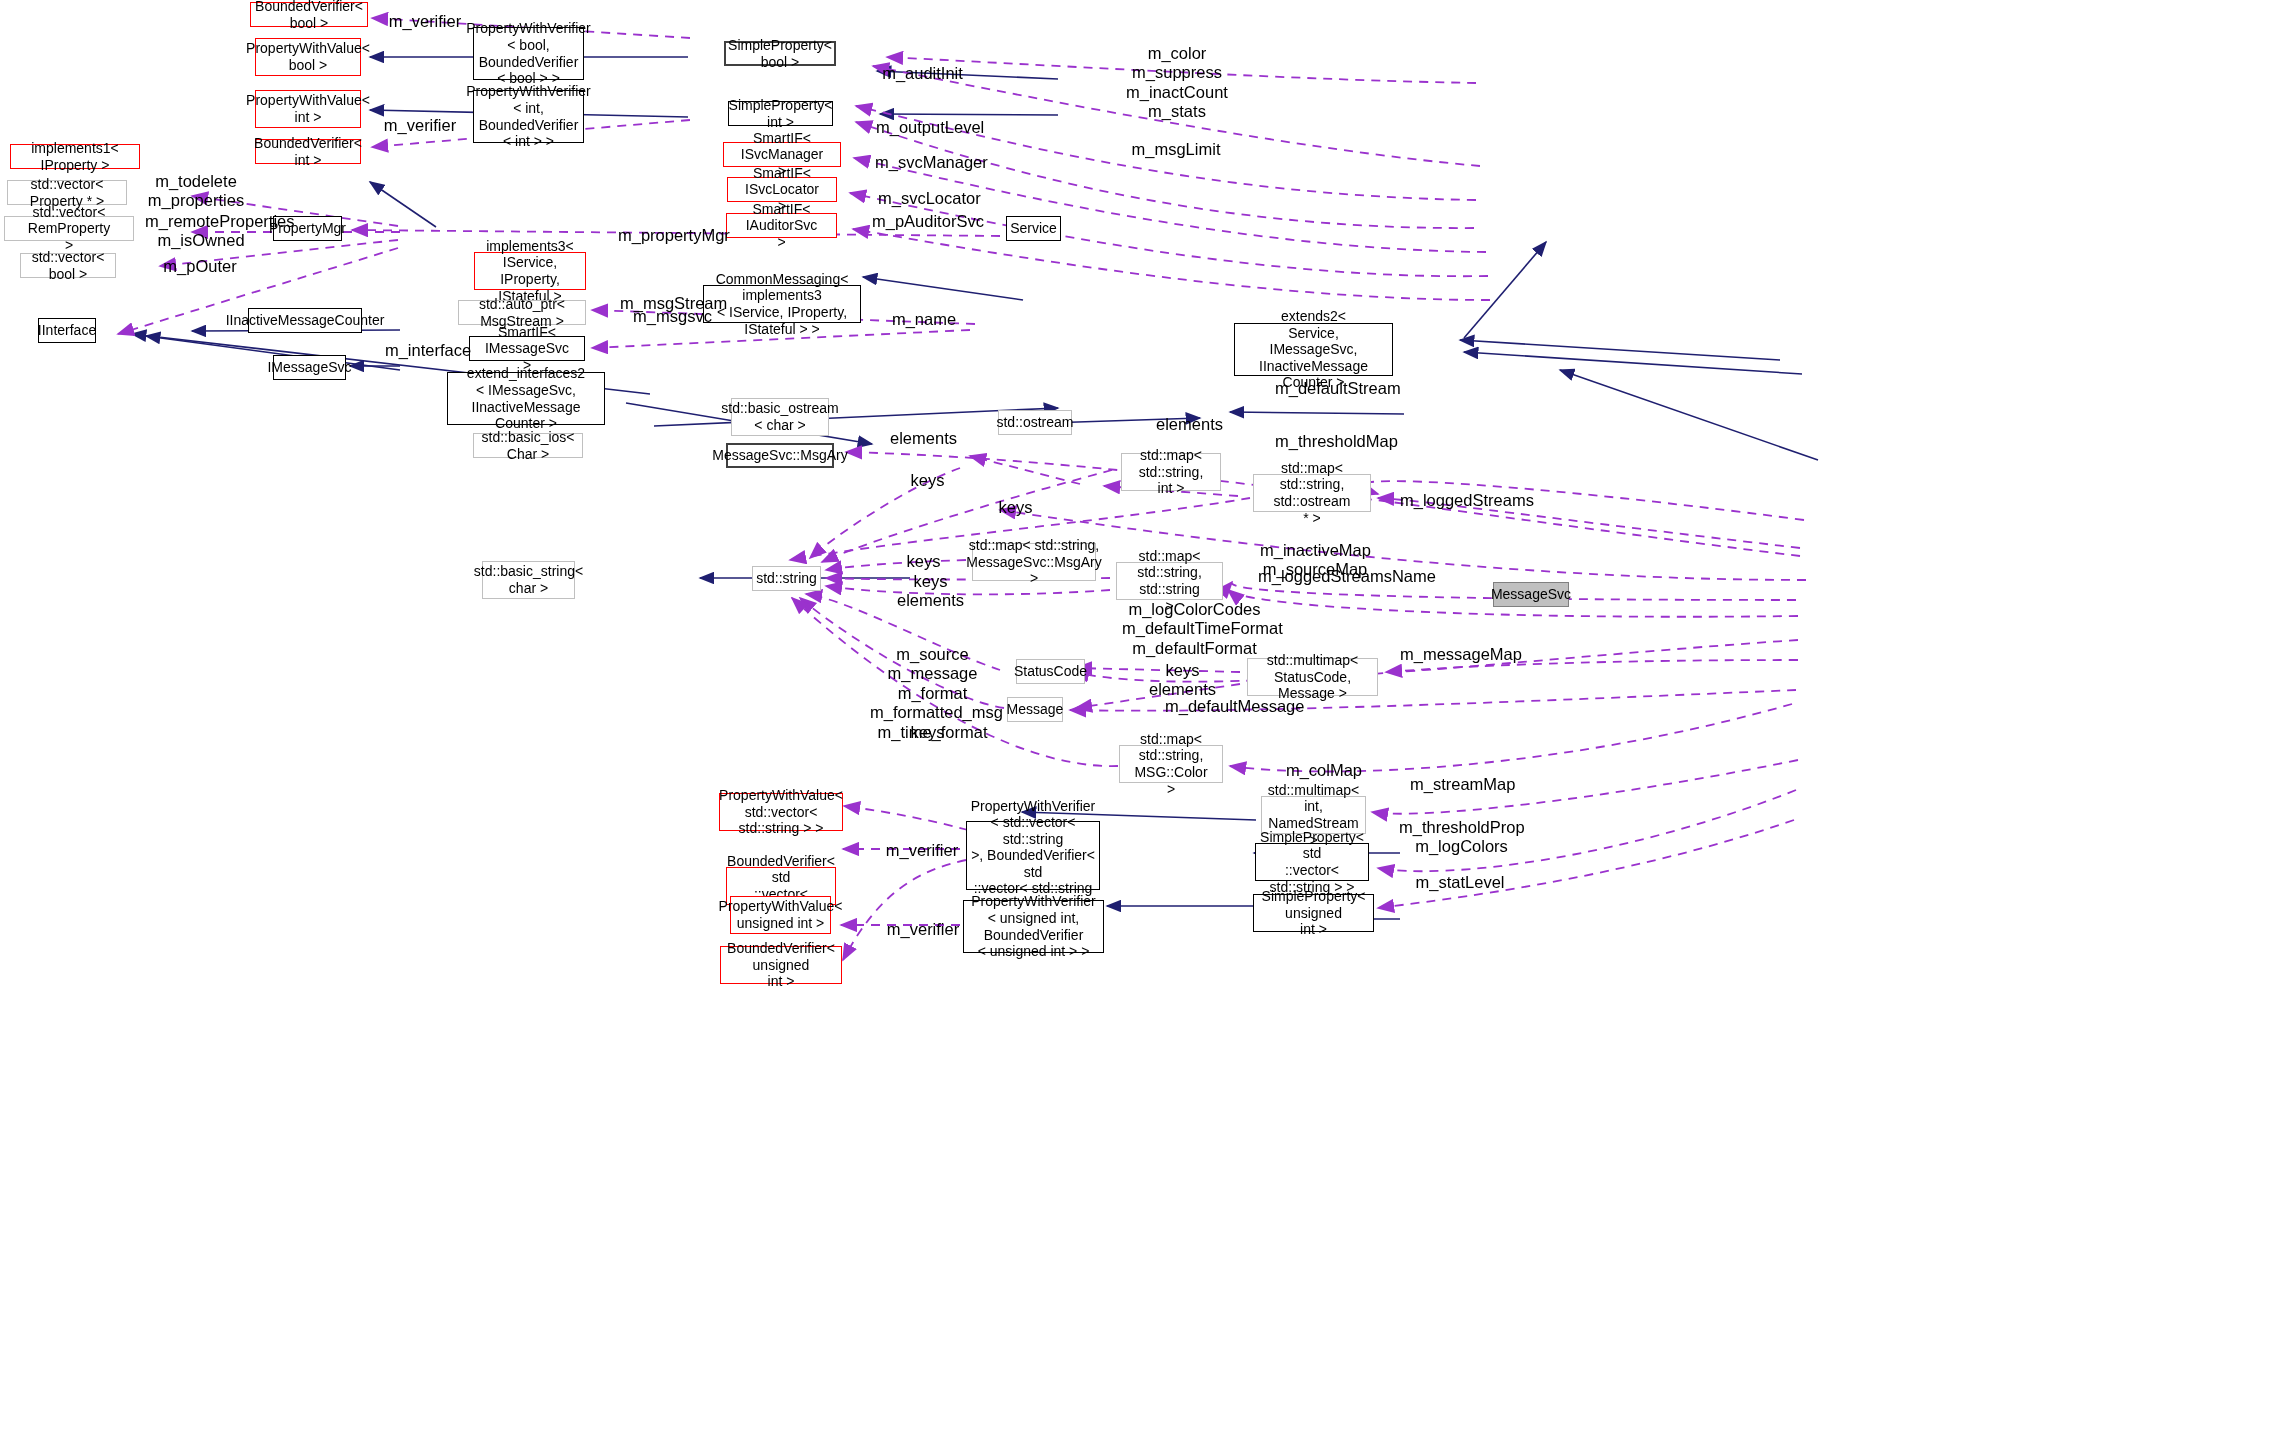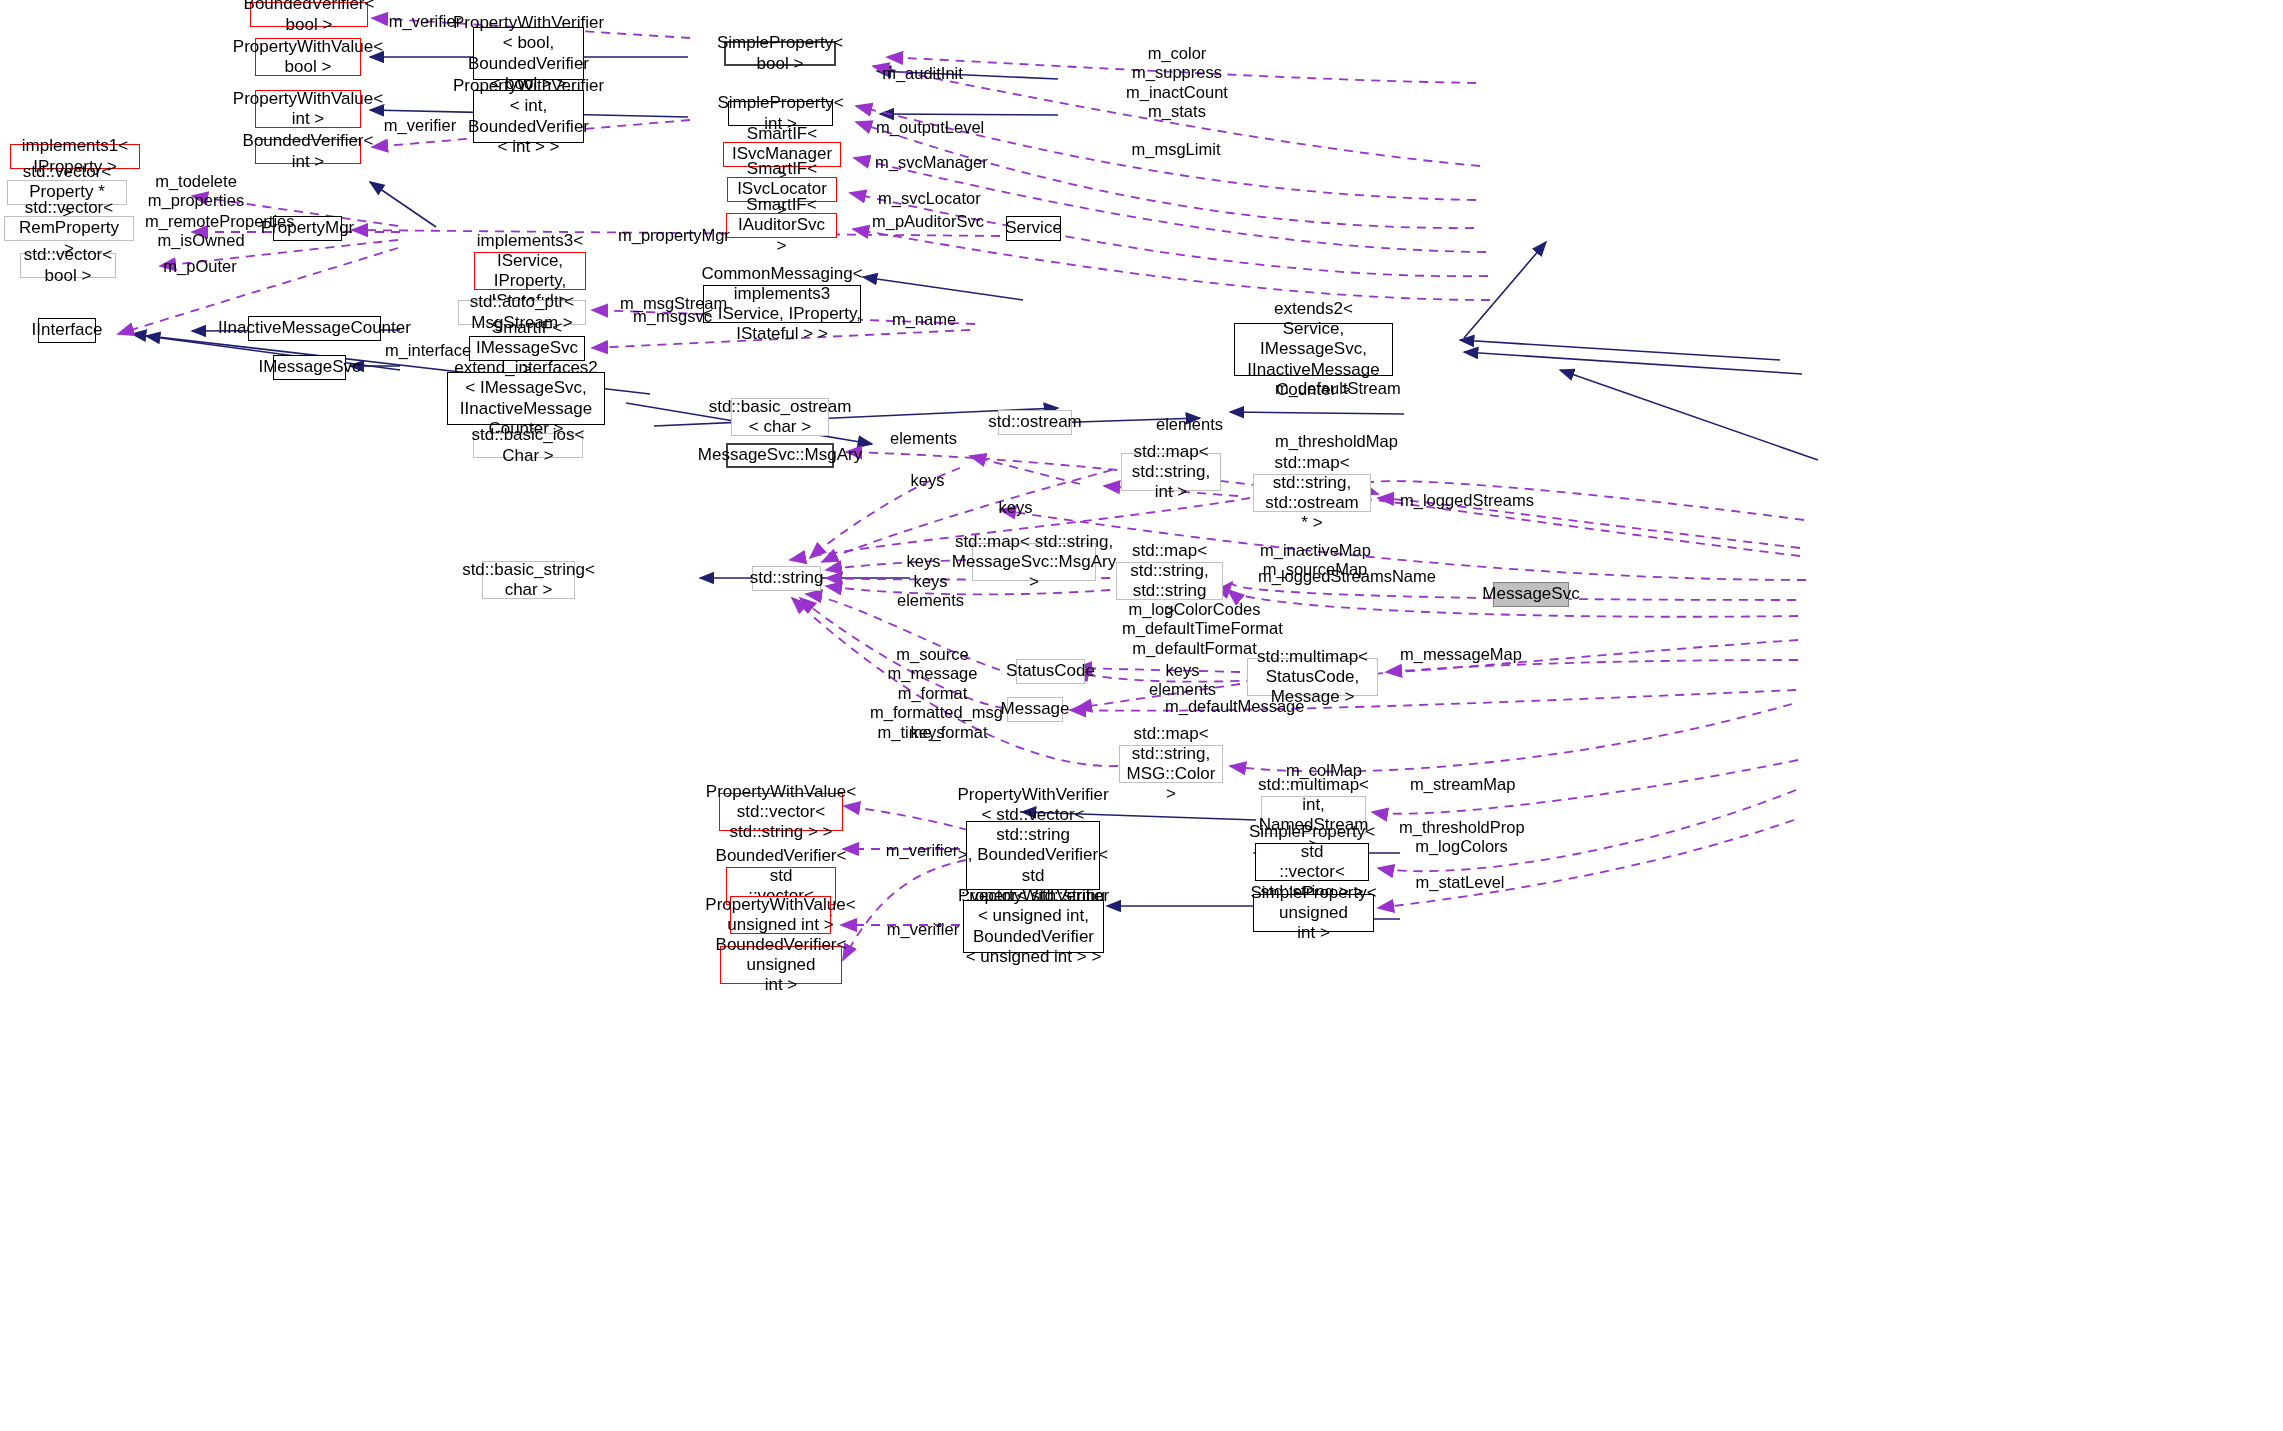--- a/index.html
+++ b/index.html
@@ -1,20 +1,20 @@
 <!DOCTYPE html>
 <html><head>
 <meta charset="utf-8">
 <style>
   html,body{margin:0;padding:0;background:#ffffff;}
   #canvas{position:relative;width:2283px;height:1431px;background:#ffffff;
           font-family:"Liberation Sans",sans-serif;overflow:hidden;}
   .node{position:absolute;box-sizing:border-box;display:flex;align-items:center;
         justify-content:center;text-align:center;background:#ffffff;
-        font-size:17px;color:#000;line-height:1.18;padding:2px 19px;white-space:pre-line;}
+        font-size:14px;color:#000;line-height:1.18;padding:2px 19px;white-space:pre-line;}
   .n-solid{border:1.5px solid #000000;}
   .n-red{border:1.5px solid #ff0000;}
   .n-grey{border:1.5px solid #c0c0c0;}
   .n-thick{border:2.5px solid #404040;}
   .n-cur{border:1.5px solid #808080;background:#c0c0c0;}
   .edgelabel{position:absolute;font-size:16.5px;color:#000;text-align:center;
              line-height:1.18;white-space:pre-line;pointer-events:none;}
   svg.wires{position:absolute;left:0;top:0;width:2283px;height:1431px;}
 </style>
 </head>
@@ -130,21 +130,21 @@
       <div class="node n-grey" style="left: 20px; top: 253px; width: 96px; height: 25px;">std::vector&lt; bool &gt;</div>
       <div class="node n-solid" style="left: 273px; top: 216px; width: 69px; height: 25px;">PropertyMgr</div>
       <div class="node n-solid" style="left: 1006px; top: 216px; width: 55px; height: 25px;">Service</div>
       <div class="node n-red" style="left: 474px; top: 252px; width: 112px; height: 38px;">implements3&lt; IService,
 IProperty, IStateful &gt;</div>
       <div class="node n-grey" style="left: 458px; top: 300px; width: 128px; height: 25px;">std::auto_ptr&lt; MsgStream &gt;</div>
       <div class="node n-solid" style="left: 469px; top: 336px; width: 116px; height: 25px;">SmartIF&lt; IMessageSvc &gt;</div>
       <div class="node n-solid" style="left: 703px; top: 285px; width: 158px; height: 38px;">CommonMessaging&lt; implements3
 &lt; IService, IProperty, IStateful &gt; &gt;</div>
       <div class="node n-solid" style="left: 38px; top: 318px; width: 58px; height: 25px;">IInterface</div>
-      <div class="node n-solid" style="left: 248px; top: 316px; width: 133px; height: 25px;">IInactiveMessageCounter</div>
+      <div class="node n-solid" style="left: 248px; top: 308px; width: 114px; height: 25px;">IInactiveMessageCounter</div>
       <div class="node n-solid" style="left: 273px; top: 355px; width: 73px; height: 25px;">IMessageSvc</div>
       <div class="node n-solid" style="left: 447px; top: 372px; width: 158px; height: 53px;">extend_interfaces2
 &lt; IMessageSvc, IInactiveMessage
 Counter &gt;</div>
       <div class="node n-solid" style="left: 1234px; top: 323px; width: 159px; height: 53px;">extends2&lt; Service,
 IMessageSvc, IInactiveMessage
 Counter &gt;</div>
       <div class="node n-grey" style="left: 731px; top: 398px; width: 98px; height: 38px;">std::basic_ostream
 &lt; char &gt;</div>
       <div class="node n-grey" style="left: 473px; top: 433px; width: 110px; height: 25px;">std::basic_ios&lt; Char &gt;</div>

